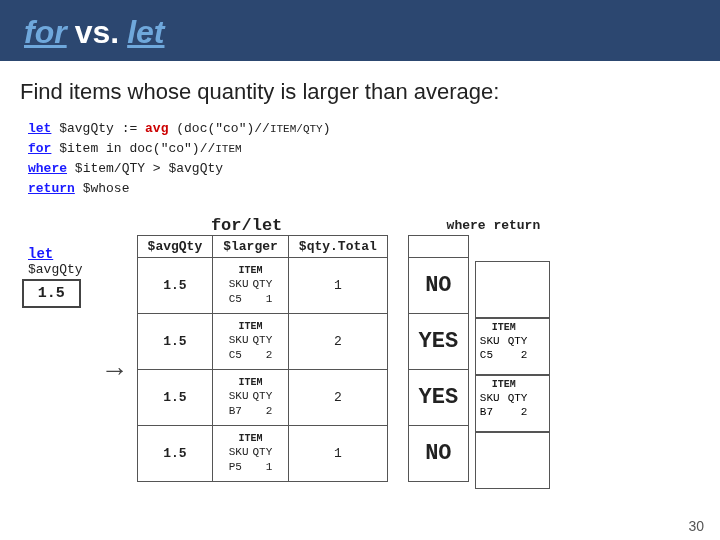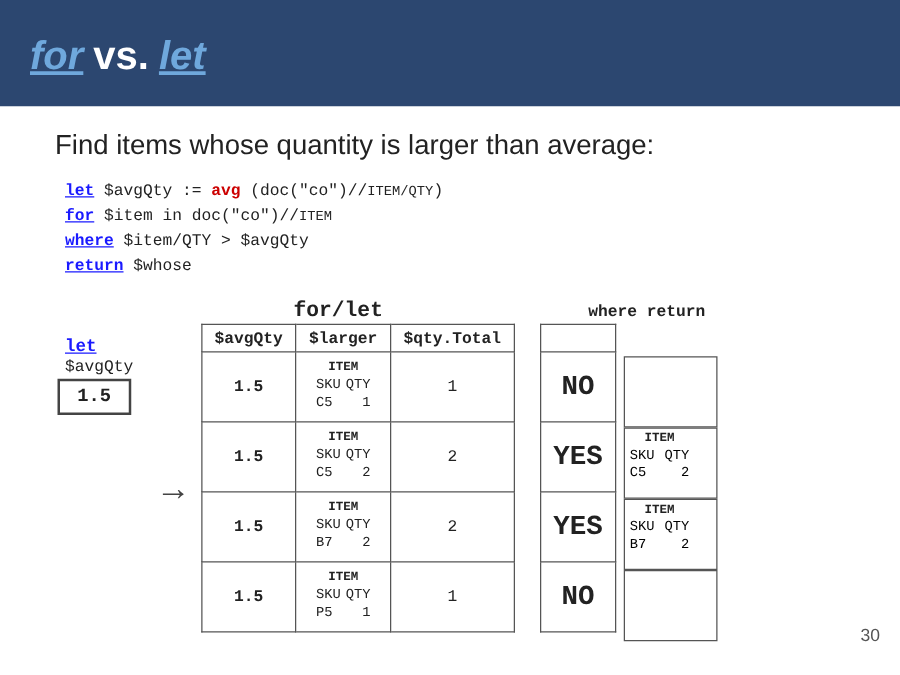--- a/index.html
+++ b/index.html
@@ -25,33 +25,33 @@
       font-size: 32px;
       font-weight: bold;
       color: #6fa8dc;
       text-decoration: underline;
       font-style: italic;
     }
     #header .title-vs {
       font-size: 32px;
       font-weight: bold;
       color: #fff;
-      margin: 12px 8px;
+      margin: 0 8px;
     }
     #header .title-let {
       font-size: 32px;
       font-weight: bold;
       color: #6fa8dc;
       text-decoration: underline;
       font-style: italic;
     }
 
     
     #main {
-      padding: 18px 28px 10px 44px;
+      padding: 18px 28px 10px 20px;
     }
 
     #subtitle {
       font-size: 22px;
       font-weight: normal;
       color: #222;
       margin-bottom: 14px;
     }
 
     
@@ -219,21 +219,21 @@
     .item-row {
       display: flex;
       gap: 4px;
       font-size: 11px;
       justify-content: space-between;
     }
 
     
     #page-num {
       position: absolute;
-      bottom: 24px;
+      bottom: 6px;
       right: 16px;
       font-size: 14px;
       color: #555;
     }
 
     .underline-kw {
       text-decoration: underline;
     }
   </style>
 </head>

